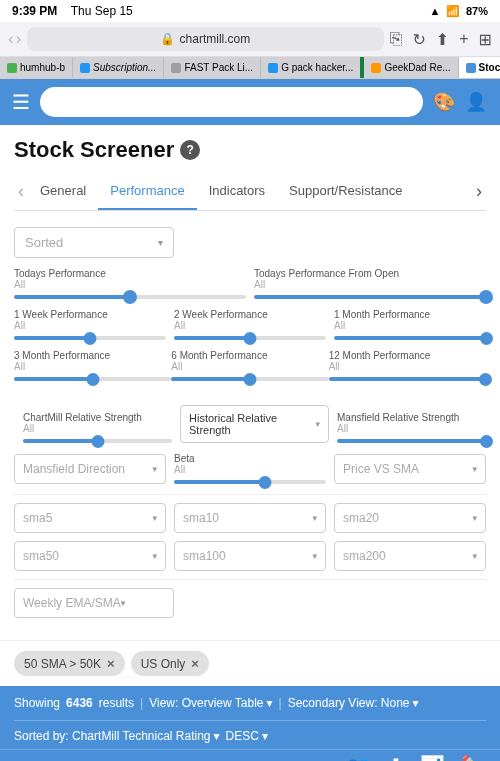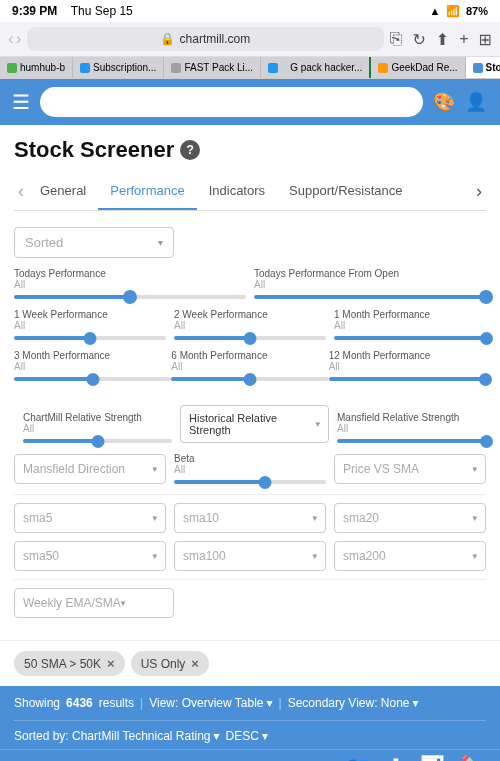--- a/index.html
+++ b/index.html
@@ -37,29 +37,29 @@
     <button style="background:none;border:none;font-size:16px;color:#555;cursor:pointer;">+</button>
     <button style="background:none;border:none;font-size:16px;color:#555;cursor:pointer;">⊞</button>
   </div>
 </div>
 
 <div style="background:#e0e0e5;display:flex;overflow-x:auto;border-bottom:1px solid #ccc;font-size:10px;">
   <div style="display:flex;align-items:center;gap:3px;padding:5px 7px;white-space:nowrap;background:#d1d1d6;border-right:1px solid #bbb;cursor:pointer;">
     <span style="width:10px;height:10px;border-radius:2px;background:#4caf50;display:inline-block;"></span>
     <span>humhub-b</span>
   </div>
-  <div style="display:flex;align-items:center;gap:3px;padding:5px 7px;white-space:nowrap;background:#d1d1d6;border-right:1px solid #bbb;cursor:pointer;">
+  <div style="display:flex;align-items:center;gap:3px;padding:5px 7px;white-space:nowrap;background:#d1d1d6;border-right:1px solid #bbb;cursor:pointer;font-style:italic;">
     <span style="width:10px;height:10px;border-radius:2px;background:#2196f3;display:inline-block;"></span>
     <span>Subscription...</span>
   </div>
   <div style="display:flex;align-items:center;gap:3px;padding:5px 7px;white-space:nowrap;background:#d1d1d6;border-right:1px solid #bbb;cursor:pointer;">
     <span style="width:10px;height:10px;border-radius:2px;background:#9e9e9e;display:inline-block;"></span>
     <span>FAST Pack Li...</span>
   </div>
-  <div style="display:flex;align-items:center;gap:12px;padding:5px 7px;white-space:nowrap;background:#d1d1d6;border-right:2px solid #15803d;cursor:pointer;">
+  <div style="display:flex;align-items:center;gap:3px;padding:5px 7px;white-space:nowrap;background:#d1d1d6;border-right:4px solid #15803d;cursor:pointer;">
     <span style="width:10px;height:10px;border-radius:2px;background:#2196f3;display:inline-block;"></span>
     <span>G pack hacker...</span>
   </div>
   <div style="display:flex;align-items:center;gap:3px;padding:5px 7px;white-space:nowrap;background:#d1d1d6;border-right:1px solid #bbb;cursor:pointer;">
     <span style="width:10px;height:10px;border-radius:2px;background:#ff9800;display:inline-block;"></span>
     <span>GeekDad Re...</span>
   </div>
   <div style="display:flex;align-items:center;gap:3px;padding:5px 7px;white-space:nowrap;background:#fff;border-right:1px solid #bbb;cursor:pointer;font-weight:600;">
     <span style="width:10px;height:10px;border-radius:2px;background:#4a90d9;display:inline-block;"></span>
     <span>Stock Scree...</span>

